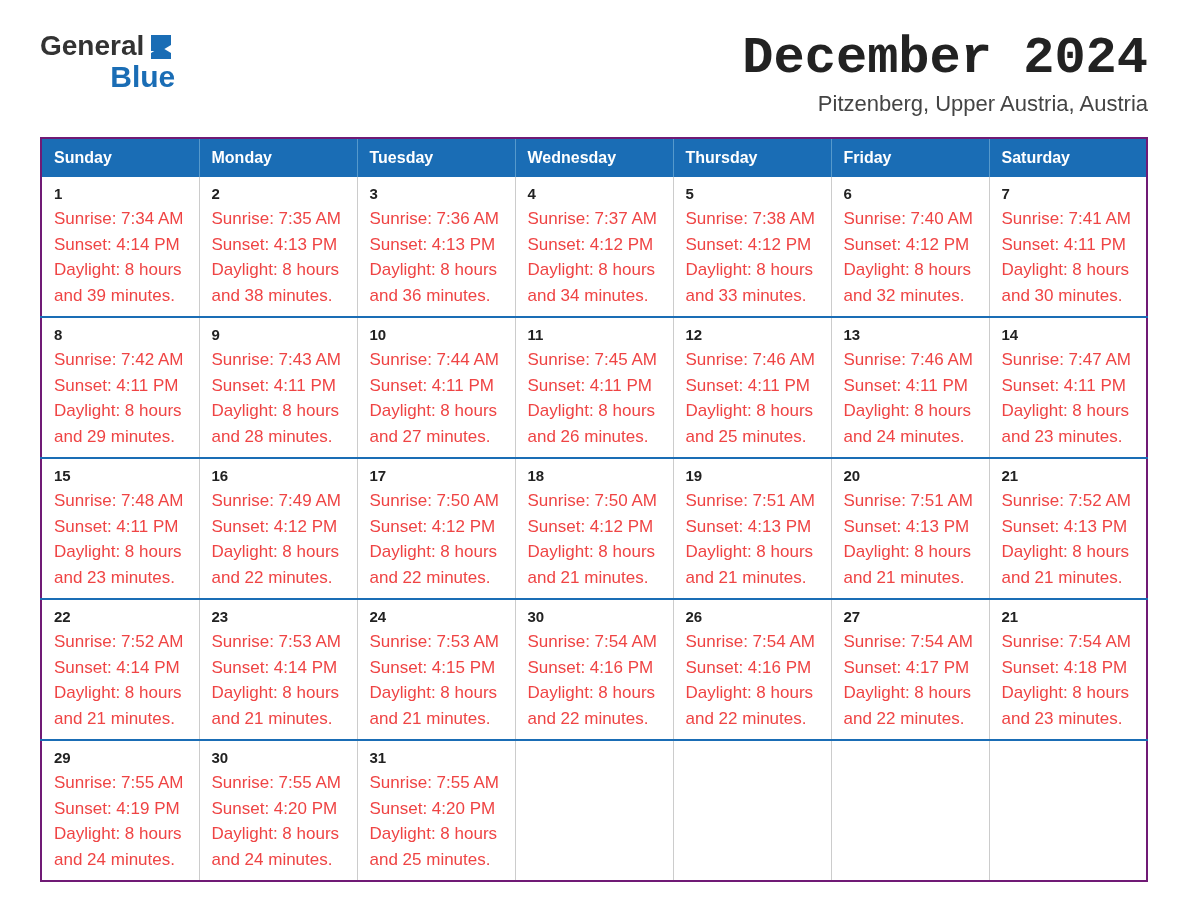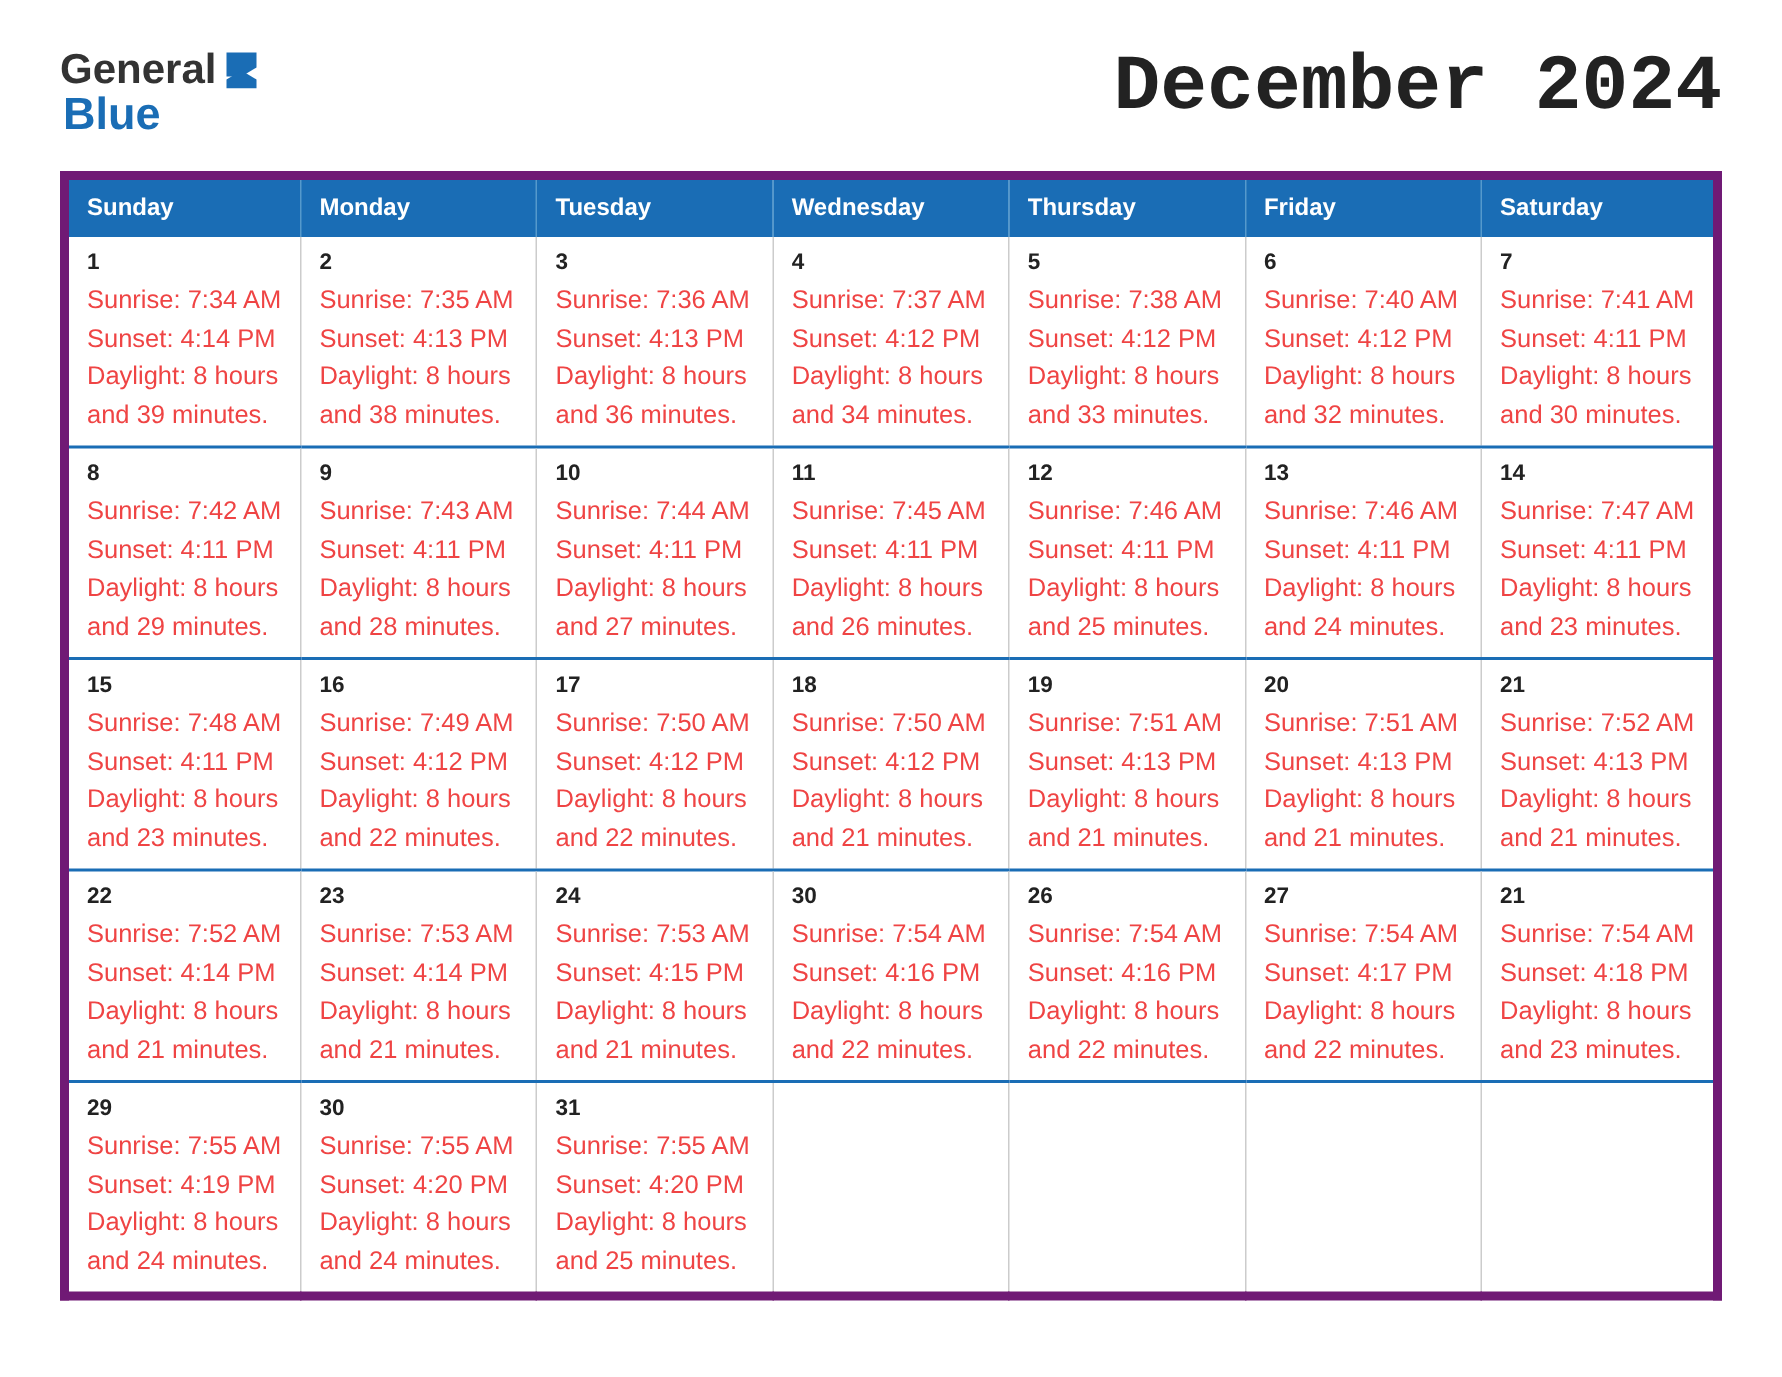--- a/index.html
+++ b/index.html
@@ -27,21 +27,21 @@
       font-family: Liberation Mono, monospace;
     }
     .location {
       font-size: 22px;
       color: #444;
       margin-top: 4px;
     }
     table {
       width: 100%;
       border-collapse: collapse;
-      border: 6px solid #701a75;
+      border: 2px solid #701a75;
     }
     thead tr th {
       background-color: #1a6db5;
       color: #fff;
       font-size: 16px;
       font-weight: bold;
       padding: 10px 12px;
       text-align: left;
       border-right: 1px solid #5599cc;
     }
@@ -97,40 +97,42 @@
     .logo-blue-text {
       font-size: 30px;
       font-weight: bold;
       color: #1a6db5;
       margin-left: 6px;
     }
     .logo-row2 {
       display: flex;
       align-items: center;
       margin-top: -2px;
+      justify-content: flex-end;
     }
   </style>
 </head>
 <body>
 
 <div class="header">
   <div class="logo-container">
     <div class="logo-row1">
       <span class="logo-general">General</span>
       <svg width="28" height="28" viewBox="0 0 28 28" style="margin-left:3px; margin-top:-2px;">
         <polygon points="4,4 24,4 24,14 14,20 4,20" fill="#1a6db5"></polygon>
         <polygon points="4,22 14,16 24,22 24,28 4,28" fill="#1a6db5"></polygon>
       </svg>
     </div>
     <div class="logo-row2">
       <span class="logo-blue-text" style="color:#1a6db5; font-size:30px; font-weight:bold; margin-left:2px;">Blue</span>
     </div>
   </div>
   <div class="title-section">
     <div class="month-title">December 2024</div>
+    <div class="location">Pitzenberg, Upper Austria, Austria</div>
   </div>
 </div>
 
 <table>
   <thead>
     <tr>
     <th>Sunday</th>
         <th>Monday</th>
         <th>Tuesday</th>
         <th>Wednesday</th>

